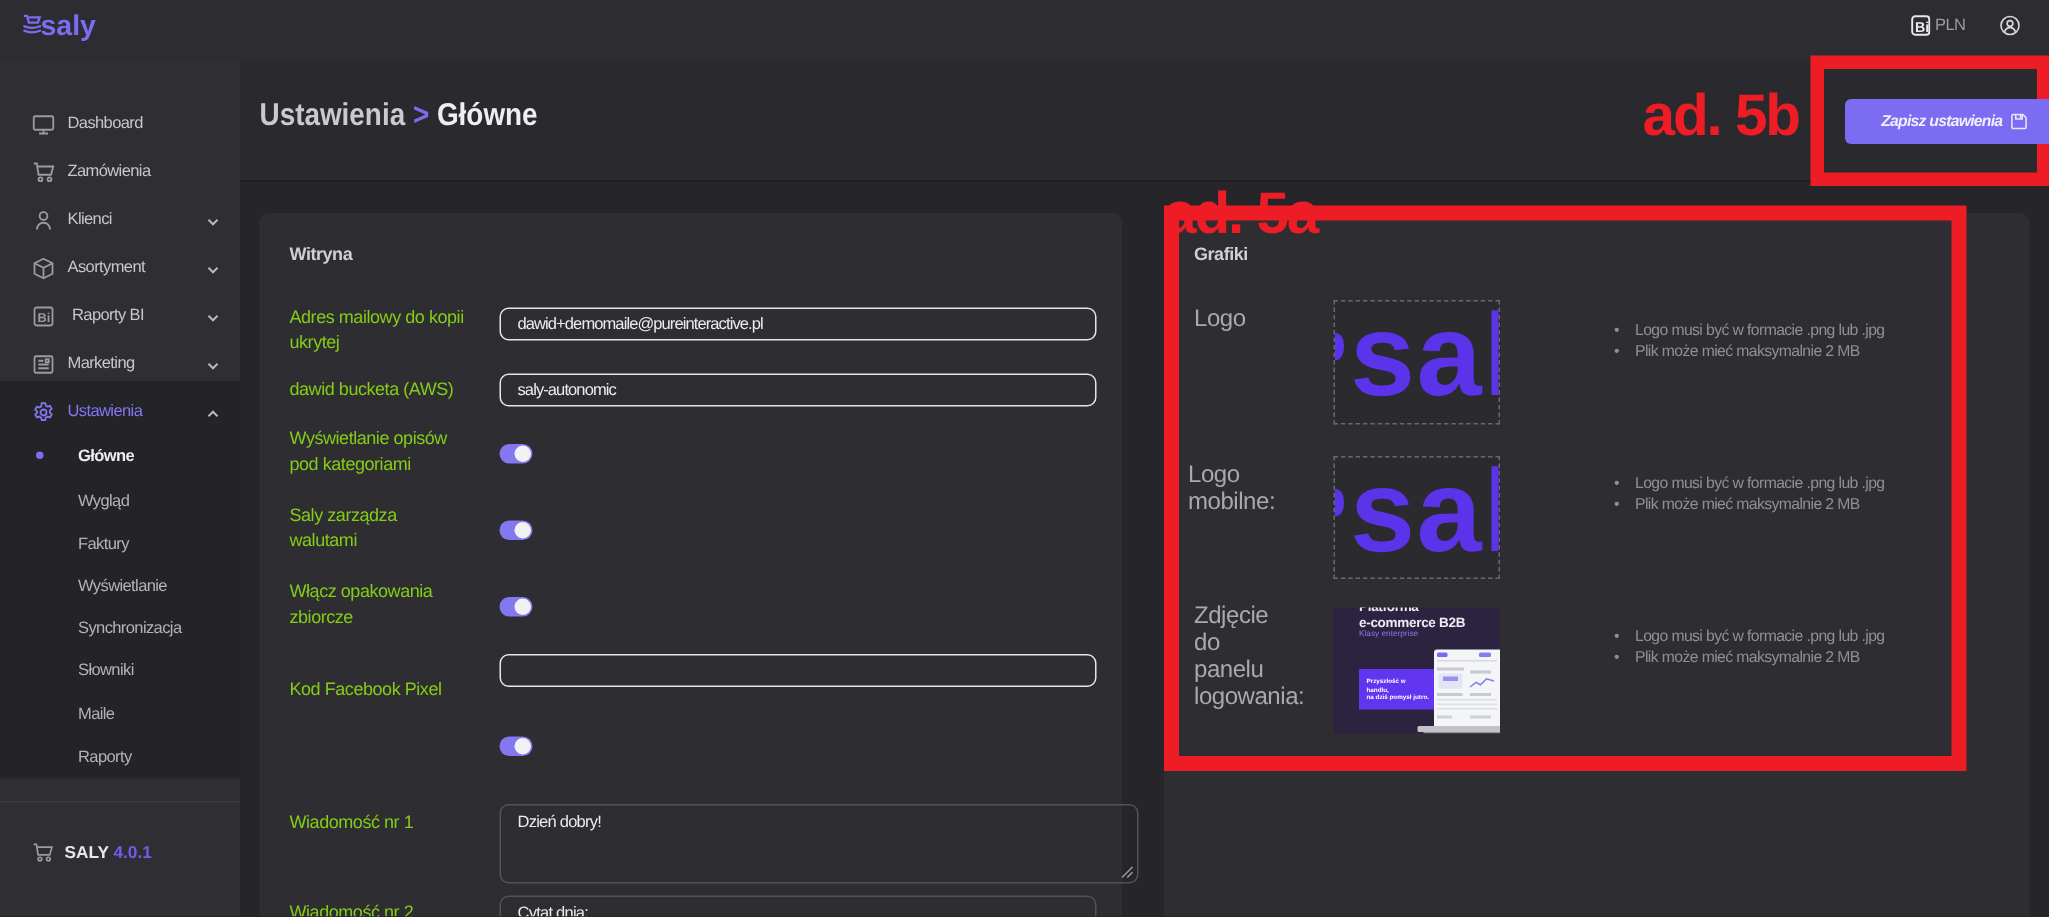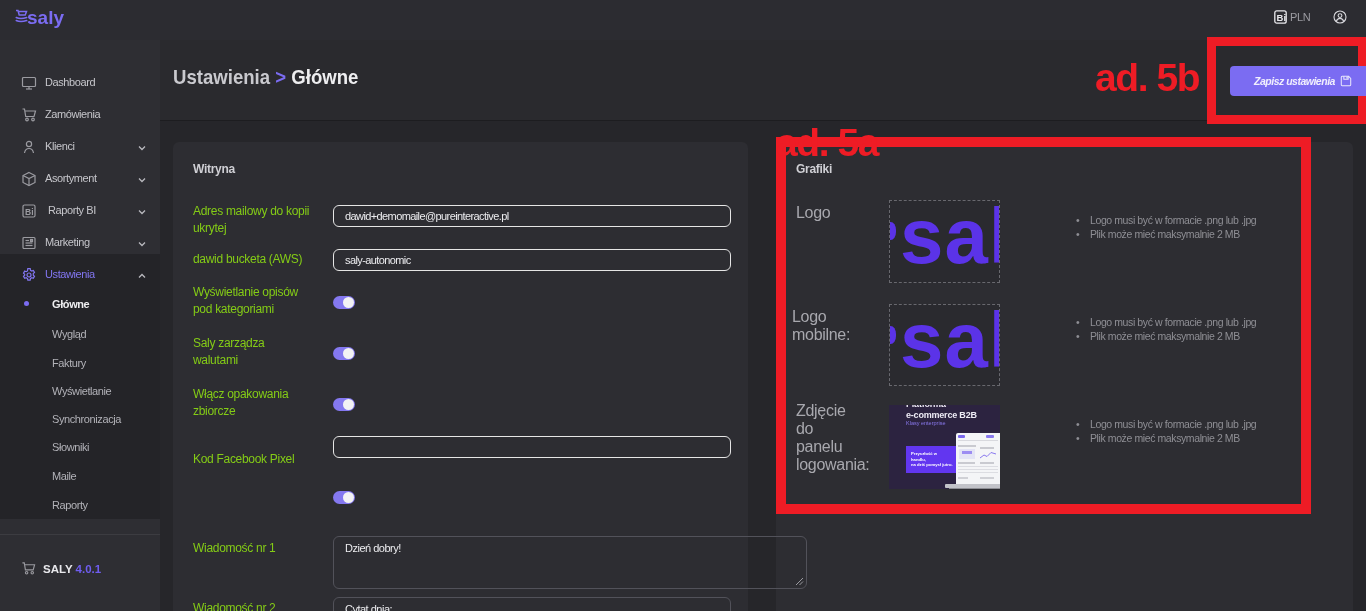--- a/index.html
+++ b/index.html
@@ -178,21 +178,21 @@
   <div class="abs flabel" style="left:193px; top:284px; width:125px;">Wyświetlanie opisów pod kategoriami</div>
   <div class="abs toggle" style="left:333px; top:296px;"></div>
   <div class="abs flabel" style="left:193px; top:335px; width:100px;">Saly zarządza walutami</div>
   <div class="abs toggle" style="left:333px; top:347px;"></div>
   <div class="abs flabel" style="left:193px; top:386px; width:125px;">Włącz opakowania zbiorcze</div>
   <div class="abs toggle" style="left:333px; top:398px;"></div>
   <div class="abs flabel" style="left:193px; top:439px; width:140px;margin-top:12px;">Kod Facebook Pixel</div>
   <div class="abs finput" style="left:333px; top:436px; width:398px; height:22px;"></div>
   <div class="abs toggle" style="left:333px; top:491px;"></div>
   <div class="abs flabel" style="left:193px; top:540px; width:140px;">Wiadomość nr 1</div>
-  <div class="abs tarea" style="left:333px; top:536px; width:474px; height:53px;">Dzień dobry!<svg style="position:absolute; right:2px; bottom:2px; width:9px; height:9px;" viewBox="0 0 9 9">
+  <div class="abs tarea" style="left:333px; top:536px; width:426px; height:53px;">Dzień dobry!<svg style="position:absolute; right:2px; bottom:2px; width:9px; height:9px;" viewBox="0 0 9 9">
         <path d="M8 1 L1 8 M8 4.5 L4.5 8" stroke="#9a9aa0" stroke-width="1" fill="none"></path>
       </svg></div>
   <div class="abs flabel" style="left:193px; top:600px; width:140px;">Wiadomość nr 2</div>
   <div class="abs tarea" style="left:333px; top:597px; width:398px; height:53px;">Cytat dnia:</div>
 
   <div class="abs ptitle" style="left:796px; top:162px;">Grafiki</div>
 
   <div class="abs glabel" style="left:796px; top:204px;">Logo</div>
   <div class="abs imgbox" style="left:889px; top:200px;">
       <span class="sal">sal</span>

